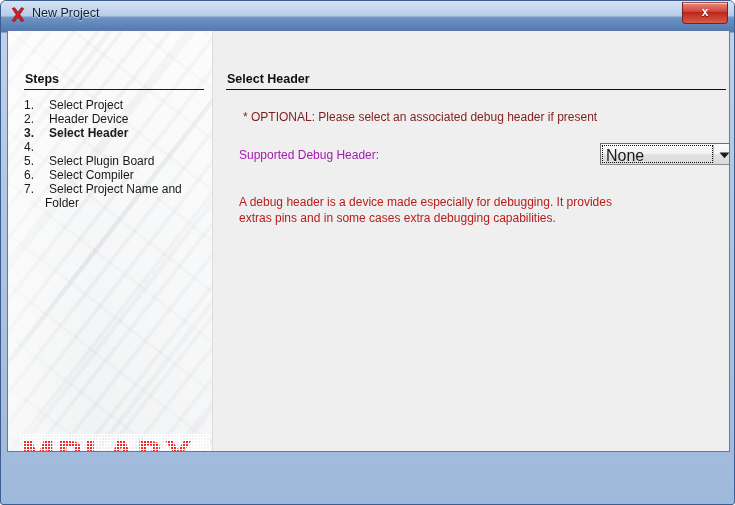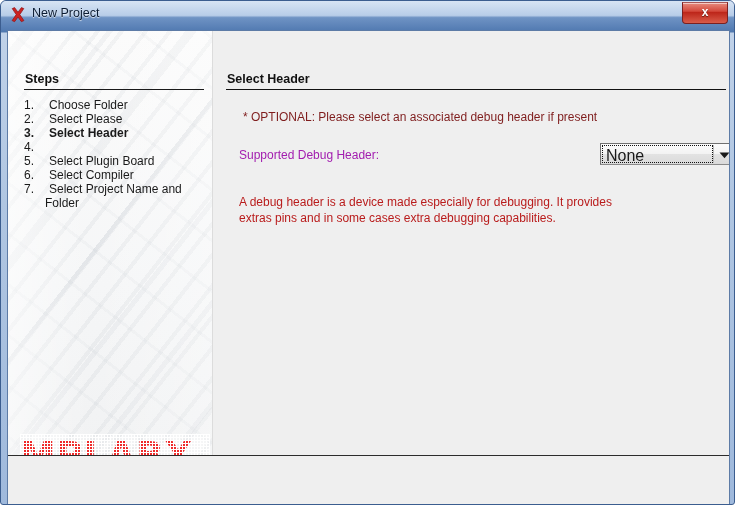--- a/index.html
+++ b/index.html
@@ -72,21 +72,21 @@
     color: #ffffff;
     text-shadow: 0 1px 1px rgba(0,0,0,0.5);
     cursor: pointer;
   }
 
   
   #client {
     position: absolute;
     left: 6px; top: 29px;
     width: 723px;
-    height: 476px;
+    height: 422px;
     box-sizing: border-box;
     border: 1px solid #5d7ba6;
     background: #efefef;
     overflow: hidden;
   }
 
   
   #content {
     position: absolute;
     left: 0; top: 0;
@@ -322,25 +322,25 @@
 
       <div id="sidebar">
         <div id="sidebar-fade"></div>
 
         <div id="steps-title">Steps</div>
         <div id="steps-rule"></div>
 
         <div id="steps-list">
           <div class="step-row">
             <span class="step-num">1.</span>
-            <span class="step-label">Choose Folder</span>
+            <span class="step-label">Select Project</span>
           </div>
           <div class="step-row">
             <span class="step-num">2.</span>
-            <span class="step-label">Select Please</span>
+            <span class="step-label">Header Device</span>
           </div>
           <div class="step-row current">
             <span class="step-num">3.</span>
             <span class="step-label">Select Header</span>
           </div>
           <div class="step-row">
             <span class="step-num">4.</span>
           </div>
           <div class="step-row">
             <span class="step-num">5.</span>

